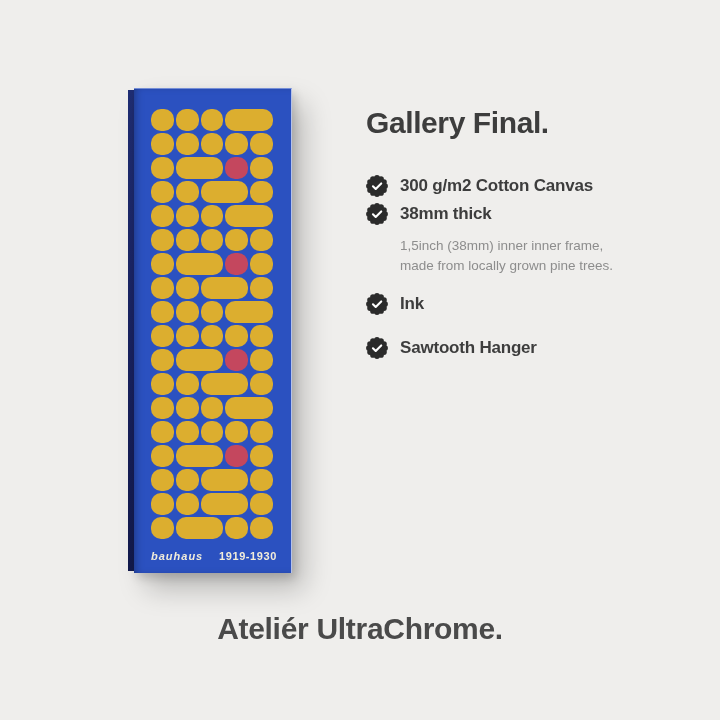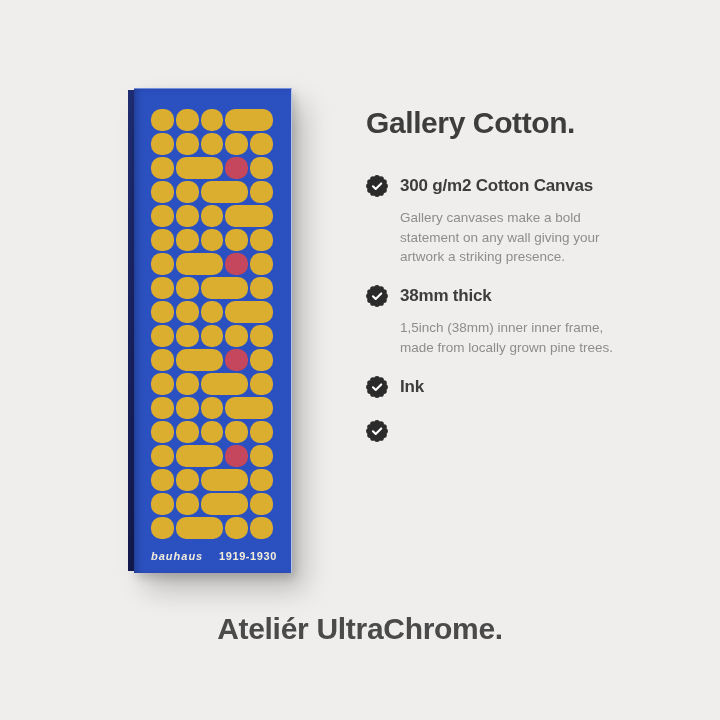--- a/index.html
+++ b/index.html
@@ -159,21 +159,21 @@
           <div class="cell yellow" style="background: rgb(220, 174, 47);"></div>
         </div>
       <div class="poster-caption" style="color: rgb(242, 237, 218);">
         <span class="brand">bauhaus</span>
         <span class="years">1919-1930</span>
       </div>
     </div>
   </div>
 
   <div class="details">
-    <h1>Gallery Cotton.</h1>
+    <h1>Gallery Final.</h1>
 
     <div class="feature">
       <div class="feature-head">
         <svg class="badge" viewBox="0 0 24 24">
           <g fill="#2b2b2b">
             <circle cx="12" cy="12" r="9.6"></circle>
             <circle cx="20.8" cy="12" r="3.1"></circle>
               <circle cx="19.62" cy="16.4" r="3.1"></circle>
             <circle cx="16.4" cy="19.62" r="3.1"></circle>
               <circle cx="12" cy="20.8" r="3.1"></circle>
@@ -183,21 +183,20 @@
               <circle cx="4.38" cy="7.6" r="3.1"></circle>
             <circle cx="7.6" cy="4.38" r="3.1"></circle>
               <circle cx="12" cy="3.2" r="3.1"></circle>
             <circle cx="16.4" cy="4.38" r="3.1"></circle>
               <circle cx="19.62" cy="7.6" r="3.1"></circle>
           </g>
           <path d="M7.6 12.3 L10.6 15.2 L16.6 9.2" stroke="#ffffff" stroke-width="2.3" fill="none" stroke-linecap="round" stroke-linejoin="round"></path>
         </svg>
         <span class="feature-title">300 g/m2 Cotton Canvas</span>
       </div>
-      <p class="feature-desc">Gallery canvases make a bold statement on any wall giving your artwork a striking presence.</p>
     </div>
 
     <div class="feature">
       <div class="feature-head">
         <svg class="badge" viewBox="0 0 24 24">
           <g fill="#2b2b2b">
             <circle cx="12" cy="12" r="9.6"></circle>
             <circle cx="20.8" cy="12" r="3.1"></circle>
               <circle cx="19.62" cy="16.4" r="3.1"></circle>
             <circle cx="16.4" cy="19.62" r="3.1"></circle>
@@ -255,19 +254,20 @@
               <circle cx="4.38" cy="16.4" r="3.1"></circle>
             <circle cx="3.2" cy="12" r="3.1"></circle>
               <circle cx="4.38" cy="7.6" r="3.1"></circle>
             <circle cx="7.6" cy="4.38" r="3.1"></circle>
               <circle cx="12" cy="3.2" r="3.1"></circle>
             <circle cx="16.4" cy="4.38" r="3.1"></circle>
               <circle cx="19.62" cy="7.6" r="3.1"></circle>
           </g>
           <path d="M7.6 12.3 L10.6 15.2 L16.6 9.2" stroke="#ffffff" stroke-width="2.3" fill="none" stroke-linecap="round" stroke-linejoin="round"></path>
         </svg>
+        <span class="feature-title">Sawtooth Hanger</span>
       </div>
     </div>
   </div>
 
   <div class="footer">Ateliér UltraChrome.</div>
 
 </div>
 
 </body></html>

